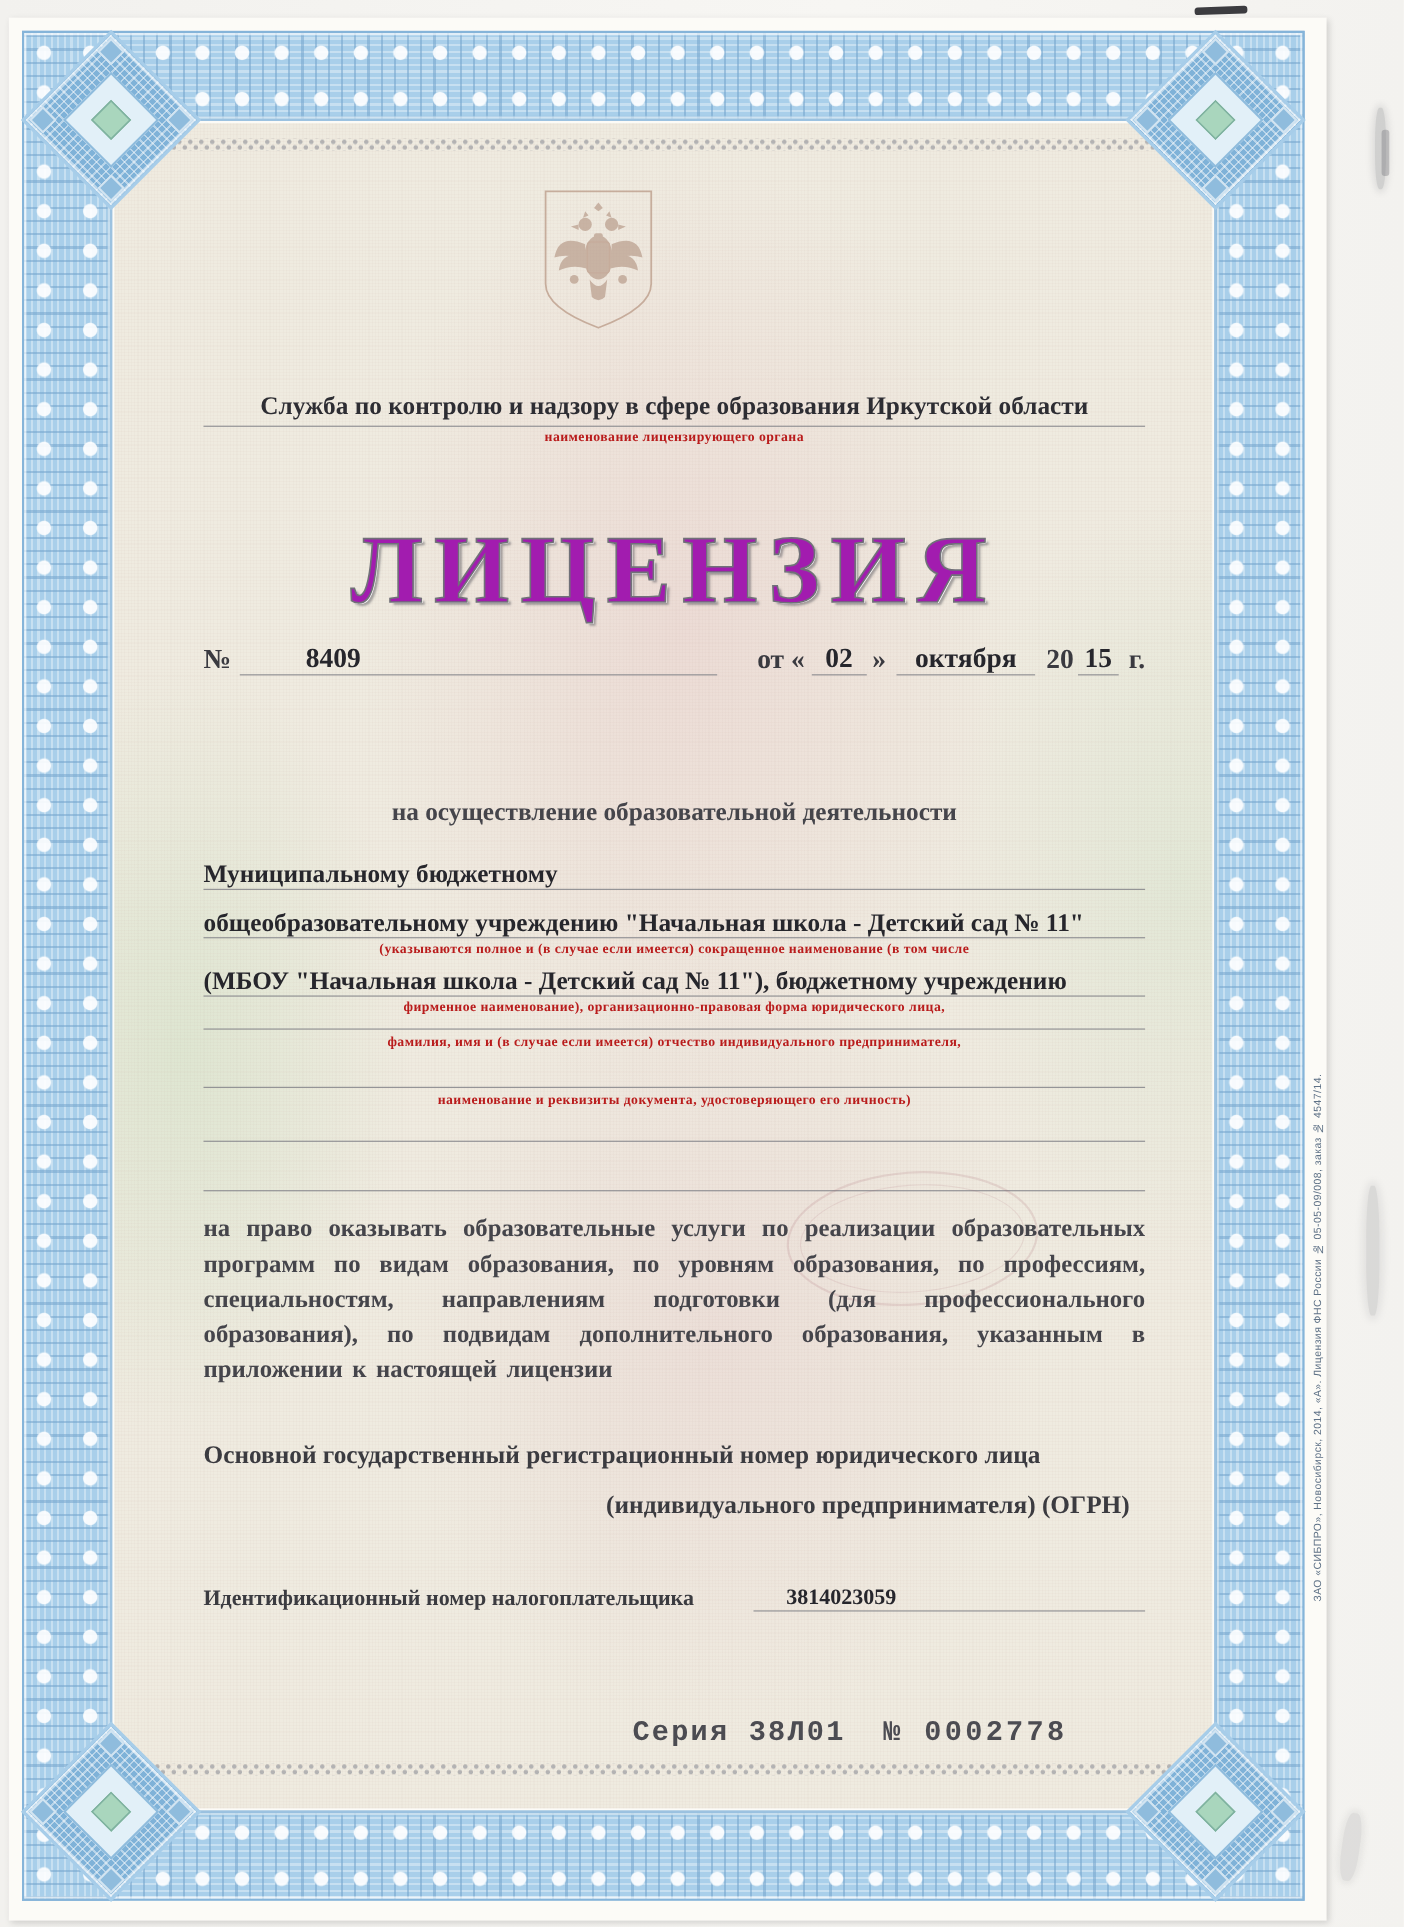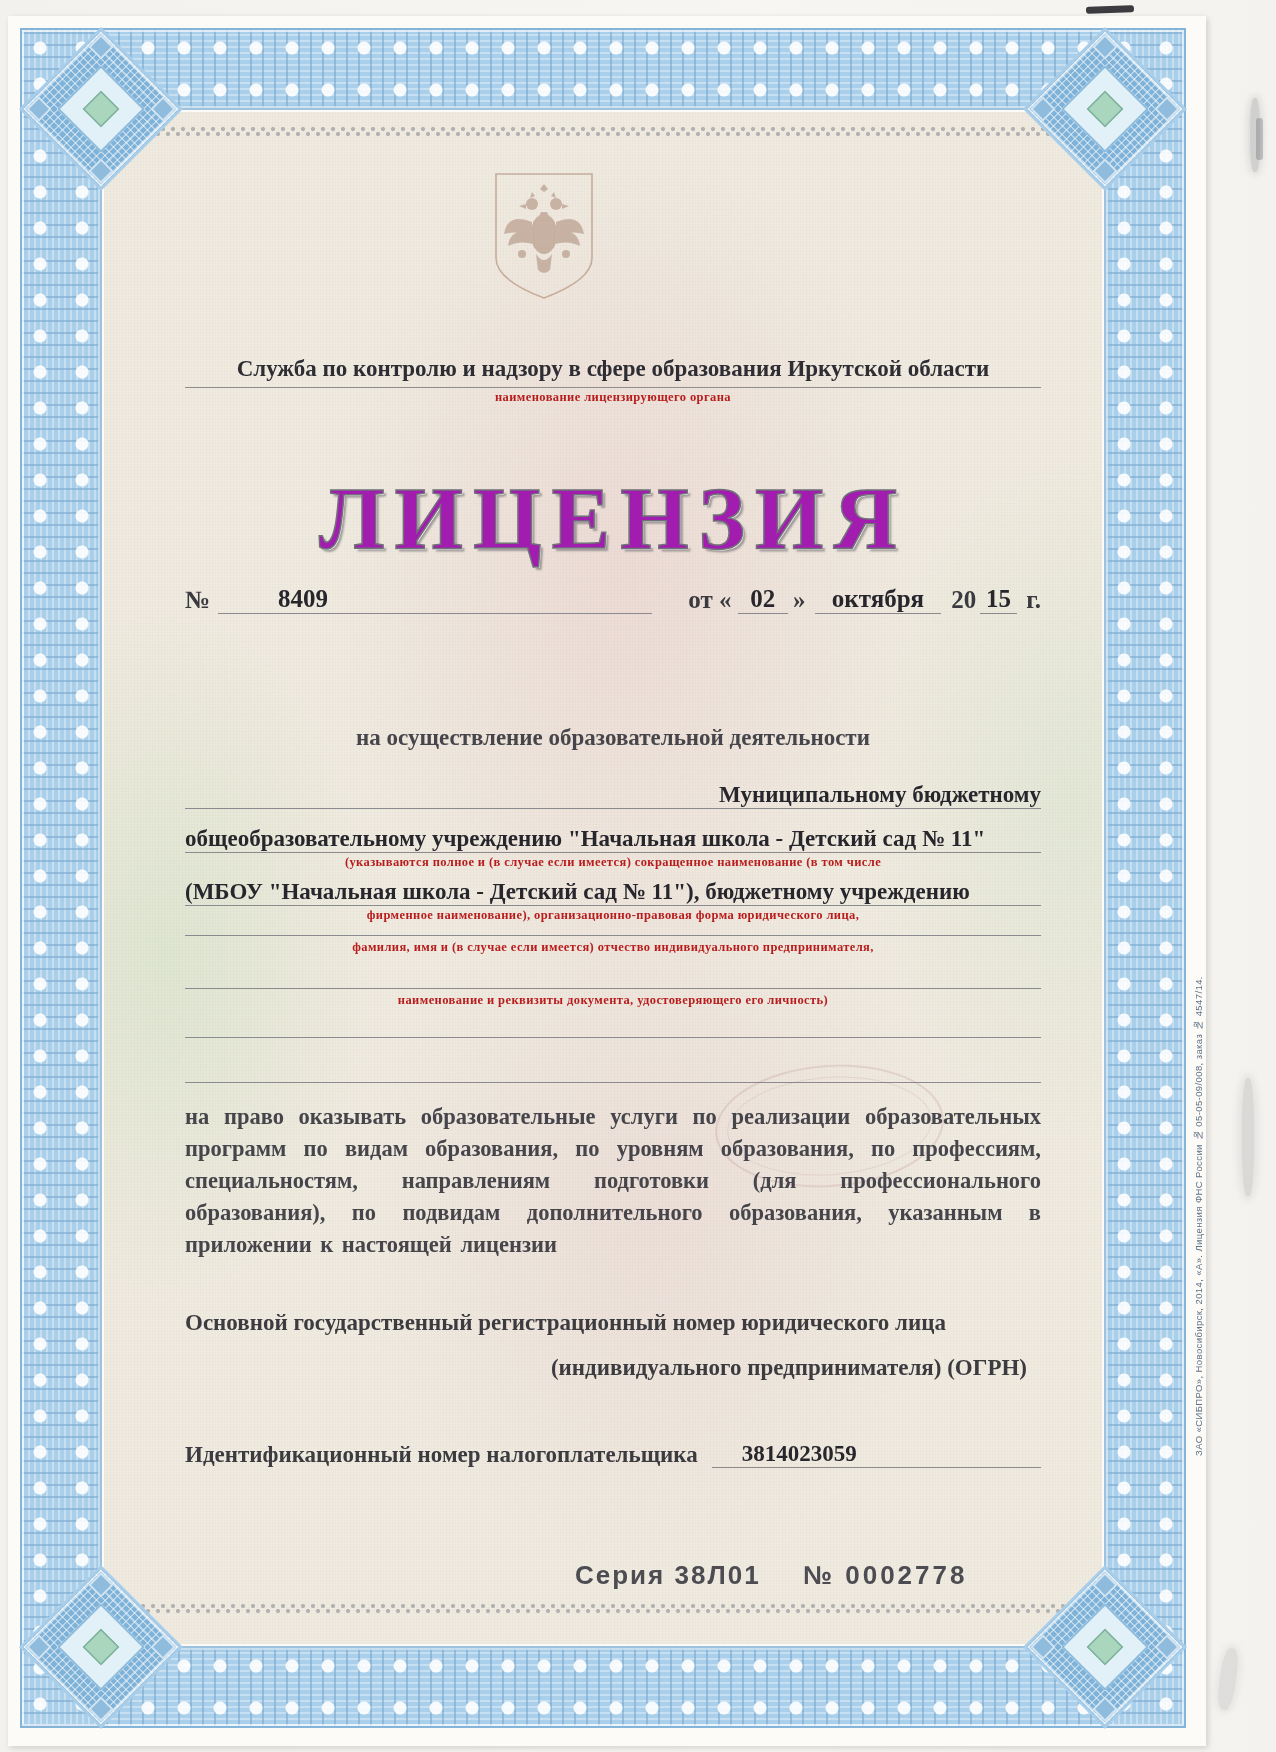--- a/index.html
+++ b/index.html
@@ -99,41 +99,41 @@
   .numrow .from{width:62px;text-align:right;padding-right:6px;}
   .numrow .day{width:58px;text-align:center;}
   .numrow .cq{width:26px;text-align:center;}
   .numrow .mon{width:146px;text-align:center;margin-left:4px;}
   .numrow .y20{width:40px;text-align:right;padding-right:4px;}
   .numrow .y15{width:42px;text-align:center;}
   .numrow .g{width:28px;text-align:right;}
   .subtitle{left:0;top:629px;width:856px;text-align:center;font-size:23px;font-weight:bold;color:#45454b;}
   .leadrow{left:0;top:686px;width:856px;display:flex;align-items:flex-end;font-size:23px;font-weight:bold;}
   .leadrow .lbl{white-space:nowrap;padding-right:10px;}
-  .leadrow .fill{flex:1;text-align:right;}
+  .leadrow .fill{flex:1;text-align:left;}
   .fullline{left:0;width:856px;text-align:left;font-size:23px;font-weight:bold;}
   .l2{top:730px;} .l3{top:783px;text-align:left;}
   .blankline{left:0;width:856px;height:24px;border-bottom:1.3px solid #8b8b8f;}
   .bA{top:815px;} .bB{top:868px;} .b3{top:919px;height:22px;} .b4{top:964px;height:22px;}
   .capA{left:0;top:842px;width:856px;text-align:center;}
   .capB{left:0;top:895px;width:856px;text-align:center;}
   .cap2{width:856px;text-align:center;}
   .rights{left:0;top:1005px;width:856px;font-size:22.5px;font-weight:bold;color:#45454b;
     line-height:32px;text-align:justify;text-align-last:left;word-spacing:3px;}
   .stamp{left:530px;top:969px;width:225px;height:118px;border:2px solid rgba(160,95,105,.16);
     border-radius:50%;transform:rotate(-4deg);}
   .stamp::after{content:"";position:absolute;inset:10px;border:1px solid rgba(160,95,105,.13);border-radius:50%;}
   .ogrn1{left:0;top:1214px;width:856px;font-size:23px;font-weight:bold;}
   .ogrn2{left:0;top:1259px;width:856px;display:flex;align-items:flex-end;font-size:23px;font-weight:bold;flex-direction:column;}
   .ogrn2 .lbl{white-space:nowrap;padding-right:14px;}
   .ogrn2 .fill{flex:1;text-align:left;padding-left:40px;}
-  .innrow{left:0;top:1345px;width:856px;display:flex;align-items:flex-end;font-size:23px;font-weight:bold;}
+  .innrow{left:0;top:1345px;width:856px;display:flex;align-items:flex-end;font-size:20px;font-weight:bold;gap:40px;}
   .innrow .lbl{white-space:nowrap;padding-right:14px;}
   .innrow .fill{flex:1;text-align:left;padding-left:30px;}
-  .serial{left:0;top:1464px;width:856px;height:40px;font-family:Liberation Sans, sans-serif;
+  .serial{left:0;top:1464px;width:856px;height:40px;font-family:Liberation Mono, monospace;
     font-size:26px;font-weight:bold;color:#4c4c52;}
   .serial .series{position:absolute;left:390px;letter-spacing:2px;}
   .serial .snum{position:absolute;left:618px;letter-spacing:3px;}
   .imprint{position:absolute;right:2px;top:860px;height:580px;z-index:5;
     writing-mode:vertical-rl;transform:rotate(180deg);
     font-family:"Liberation Sans",sans-serif;font-size:9.5px;color:#5e7186;letter-spacing:.4px;}
 </style>
 </head>
 <body>
 

